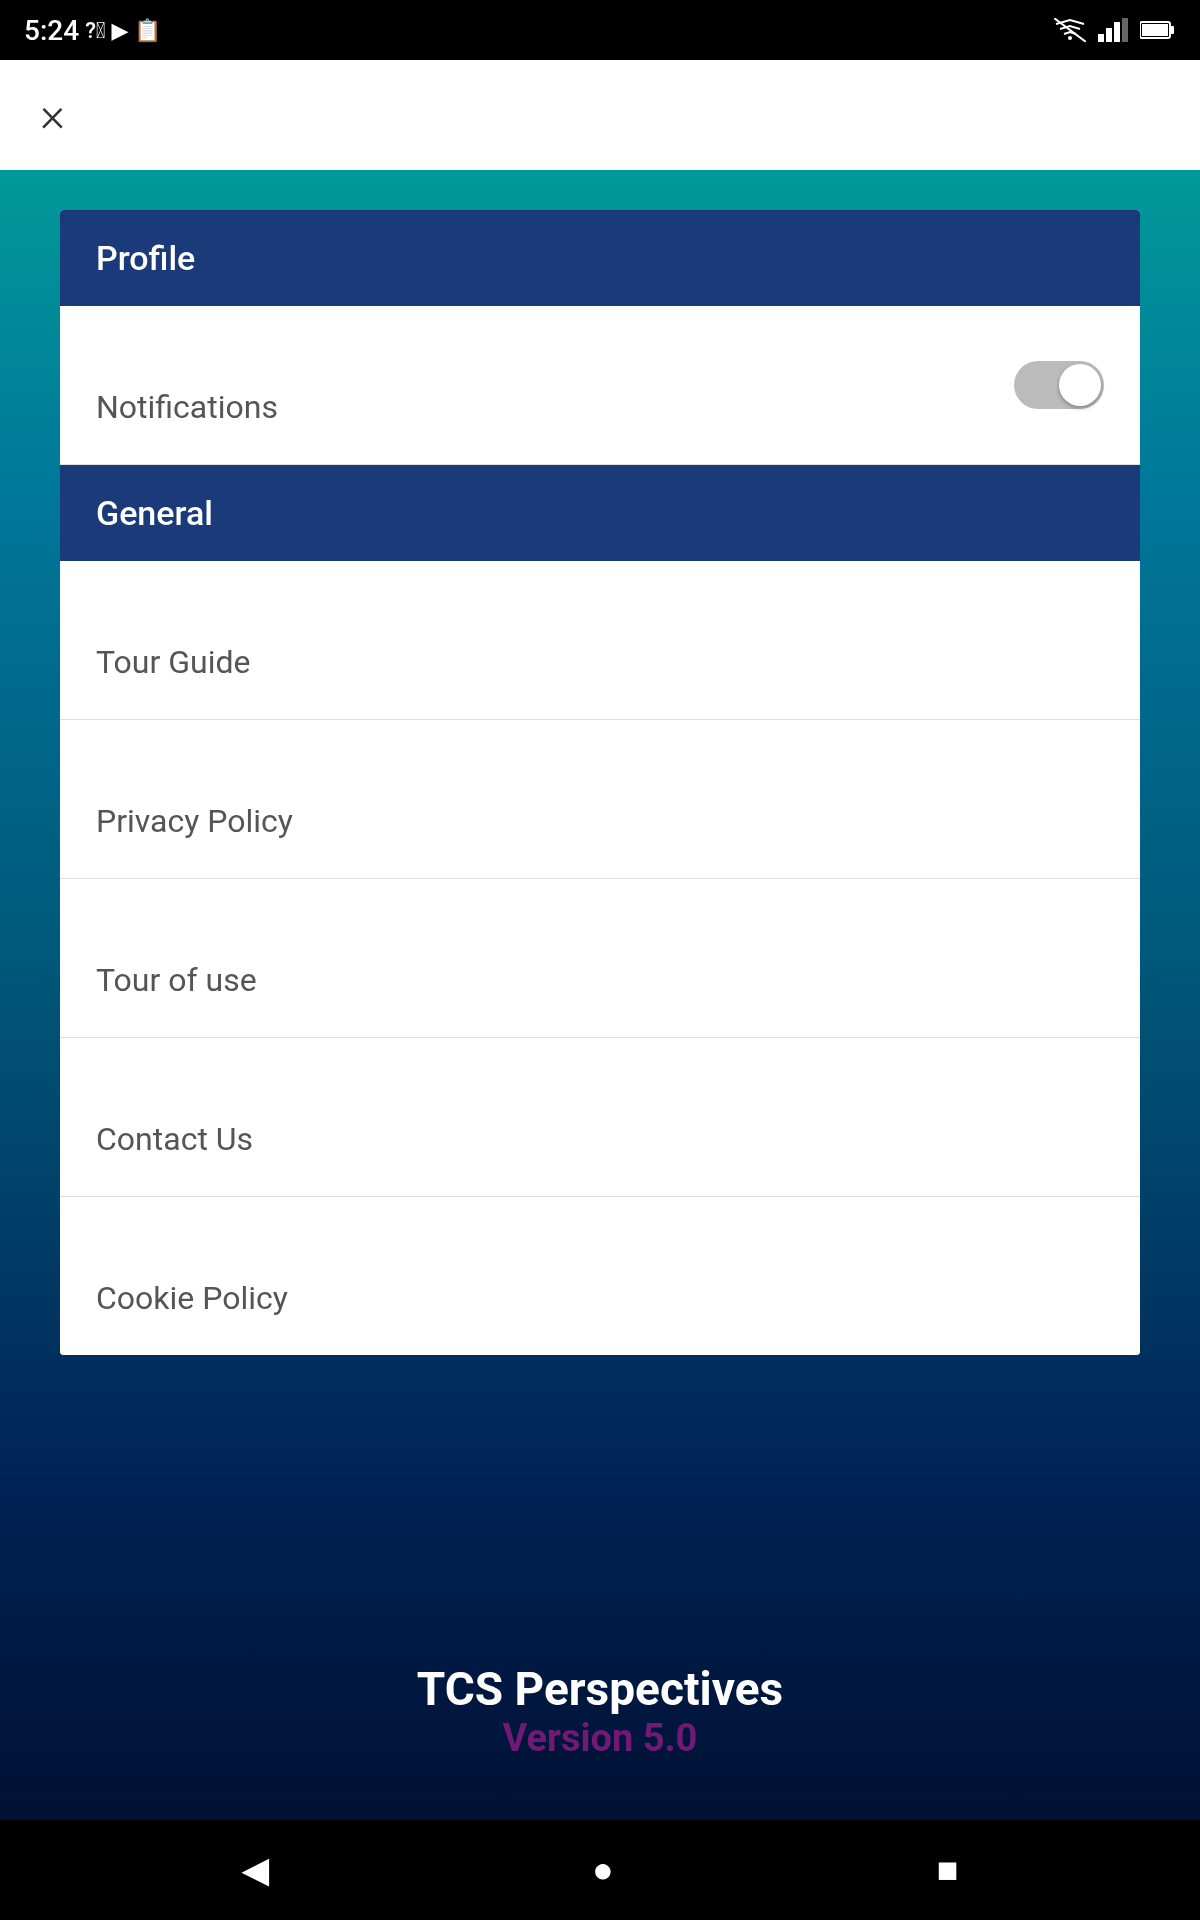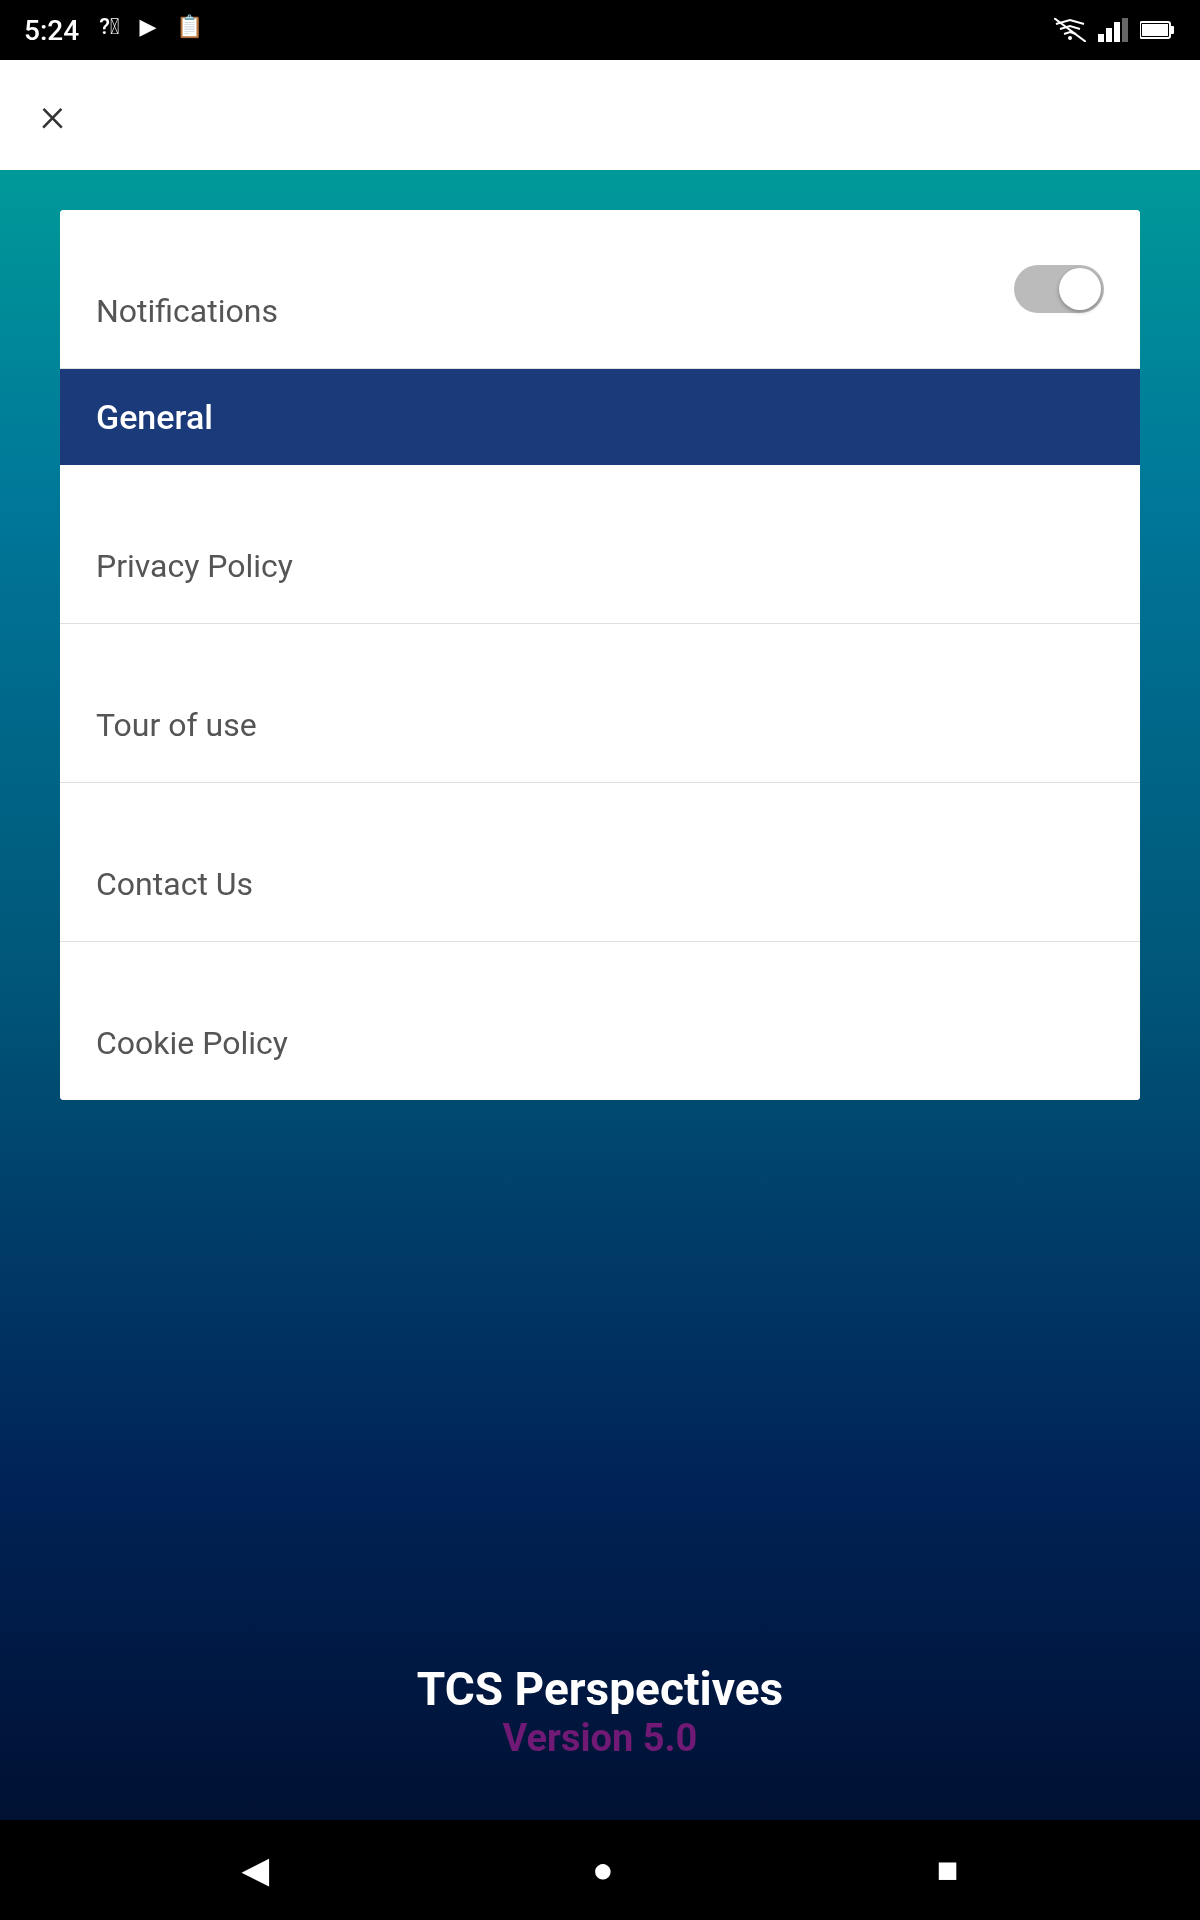--- a/index.html
+++ b/index.html
@@ -22,22 +22,22 @@
       display: flex;
       align-items: center;
       justify-content: space-between;
       padding: 0 24px;
       position: relative;
       z-index: 10;
     }
 
     .status-bar-left {
       display: flex;
-      align-items: flex-start;
-      gap: 20px;
+      align-items: center;
+      gap: 6px;
       color: #fff;
       font-size: 28px;
       font-weight: 500;
     }
 
     .status-bar-right {
       display: flex;
       align-items: center;
       gap: 12px;
     }
@@ -228,34 +228,40 @@
 </div>
 
 <div class="nav-bar">
   <span class="close-btn">×</span>
 </div>
 
 <div class="main-content">
 
   <div class="settings-card">
 
+    <div class="section-header">
+      <span class="section-header-text">Profile</span>
+    </div>
 
     <div class="list-item">
       <span class="list-item-text">Notifications</span>
       <div class="toggle-container">
         <div class="toggle">
           <div class="toggle-knob"></div>
         </div>
       </div>
     </div>
 
     <div class="section-header">
       <span class="section-header-text">General</span>
     </div>
 
+    <div class="list-item">
+      <span class="list-item-text">Tour Guide</span>
+    </div>
 
     <div class="list-item">
       <span class="list-item-text">Privacy Policy</span>
     </div>
 
     <div class="list-item">
       <span class="list-item-text">Tour of use</span>
     </div>
 
 

